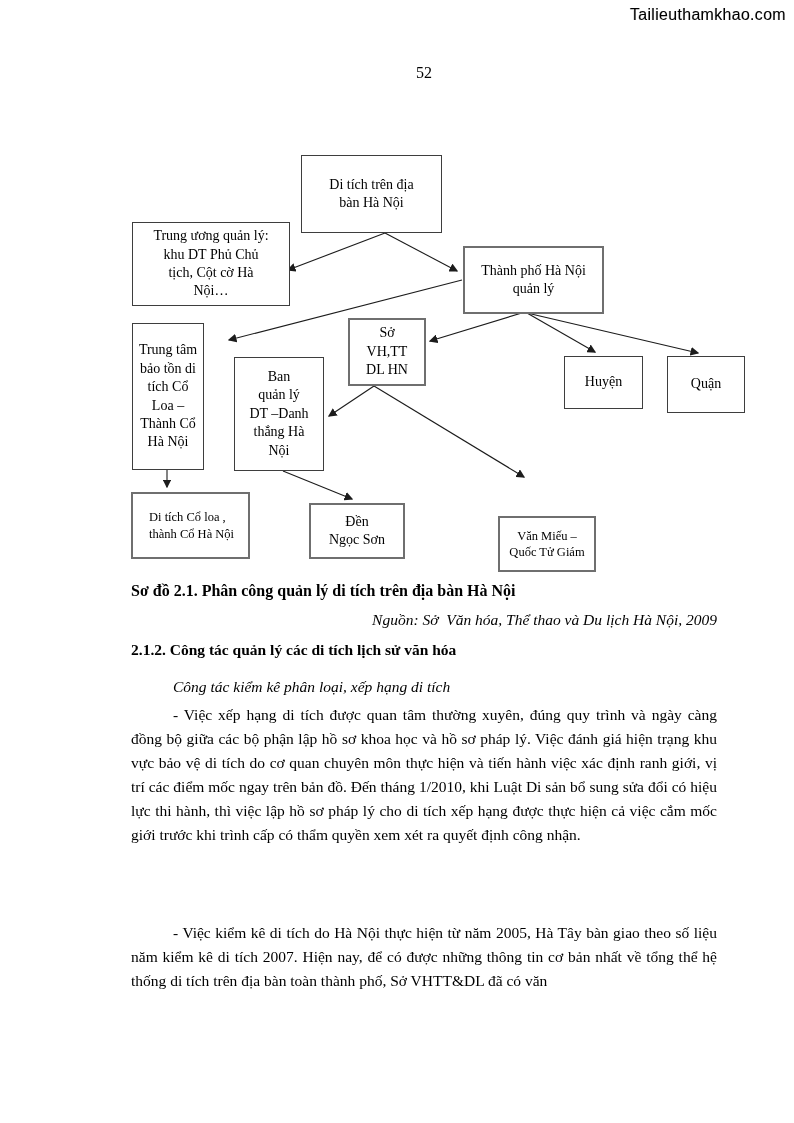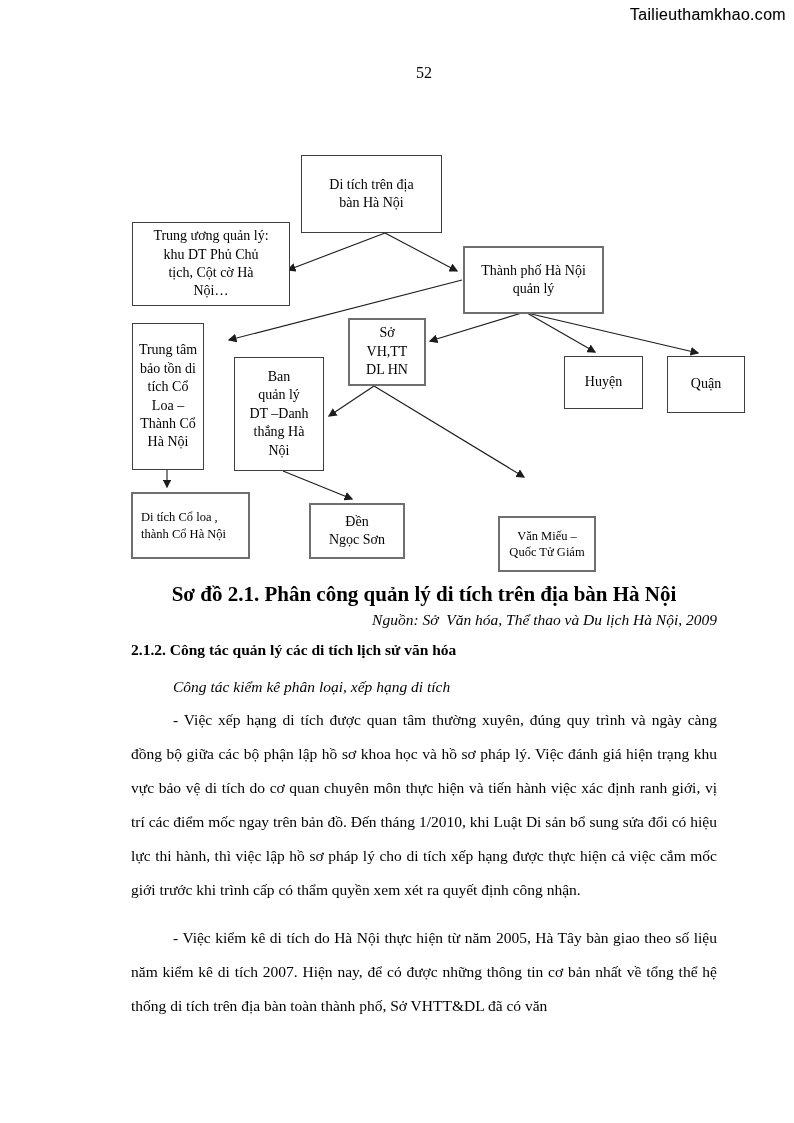--- a/index.html
+++ b/index.html
@@ -29,42 +29,42 @@
   .thick { border-width:2px; border-color:#6f6f6f; }
   .b1  { left:301px; top:155px; width:141px; height:78px; }
   .b2  { left:132px; top:222px; width:158px; height:84px; }
   .b3  { left:463px; top:246px; width:141px; height:68px; }
   .b4  { left:132px; top:323px; width:72px;  height:147px; }
   .b5  { left:234px; top:357px; width:90px;  height:114px; }
   .b6  { left:348px; top:318px; width:78px;  height:68px; }
   .b7  { left:564px; top:356px; width:79px;  height:53px; }
   .b8  { left:667px; top:356px; width:78px;  height:57px; }
   .b9  { left:131px; top:492px; width:119px; height:67px;
-         font-size:12.5px; justify-content:flex-start; text-align:left; padding-left:8px; }
+         font-size:12.5px; justify-content:flex-start; text-align:left; padding-left:16px; }
   .b10 { left:309px; top:503px; width:96px;  height:56px; }
   .b11 { left:498px; top:481px; width:98px;  height:56px; font-size:12.5px;margin-top:35px; }
   .caption {
     position:absolute; left:131px; top:582px; width:586px;
-    text-align:center; font-weight:bold; font-size:21px;
+    font-weight:bold; font-size:16px;
   }
   .source {
     position:absolute; left:131px; top:611px; width:586px;
     text-align:right; font-style:italic; font-size:15.5px; white-space:pre;
   }
   .heading {
     position:absolute; left:131px; top:641px; width:586px;
     font-weight:bold; font-size:15.5px;
   }
   .subheading {
     position:absolute; left:173px; top:678px; width:544px;
     font-style:italic; font-size:15.5px;
   }
   .para {
     position:absolute; left:131px; width:586px; margin:0;
-    font-size:15.5px; line-height:34px; text-align:justify; text-indent:42px;
+    font-size:15.5px; line-height:24px; text-align:justify; text-indent:42px;
   }
   .p1 { top:703px; }
   .p2 { top:921px; }
 </style>
 </head>
 <body>
 
 <div class="page">
 
   <div class="watermark">Tailieuthamkhao.com</div>

